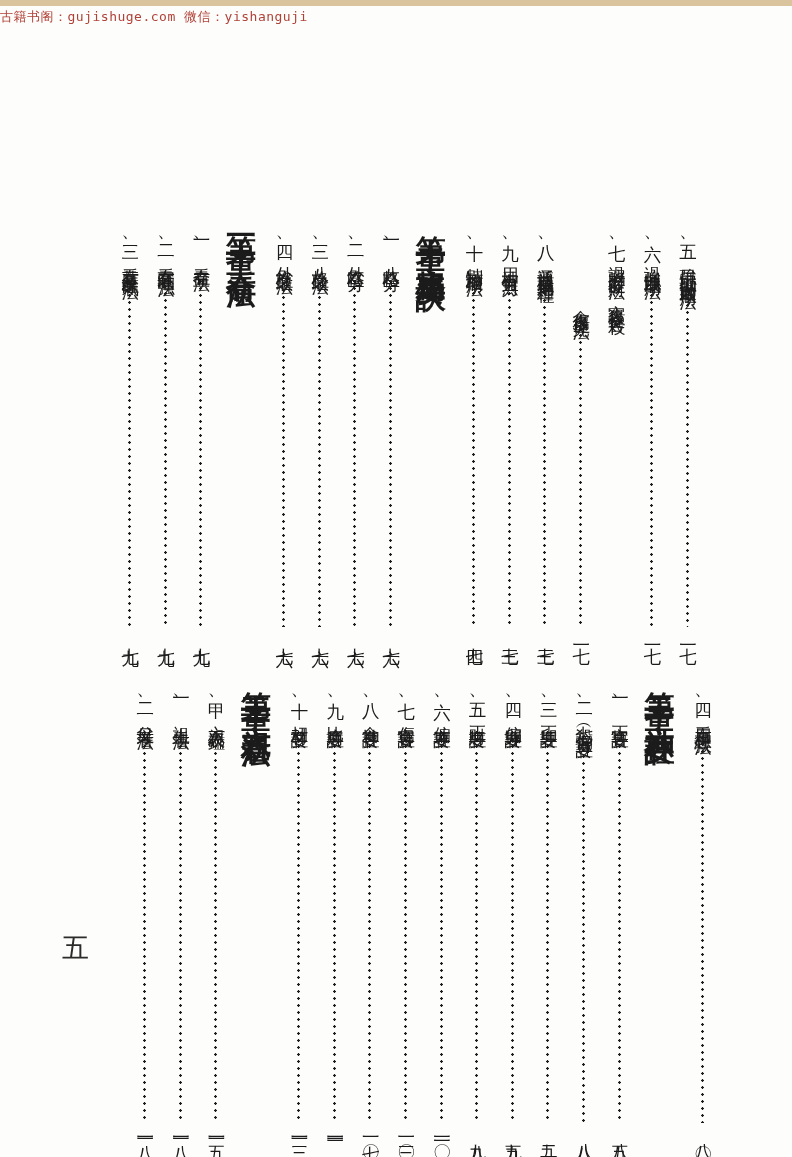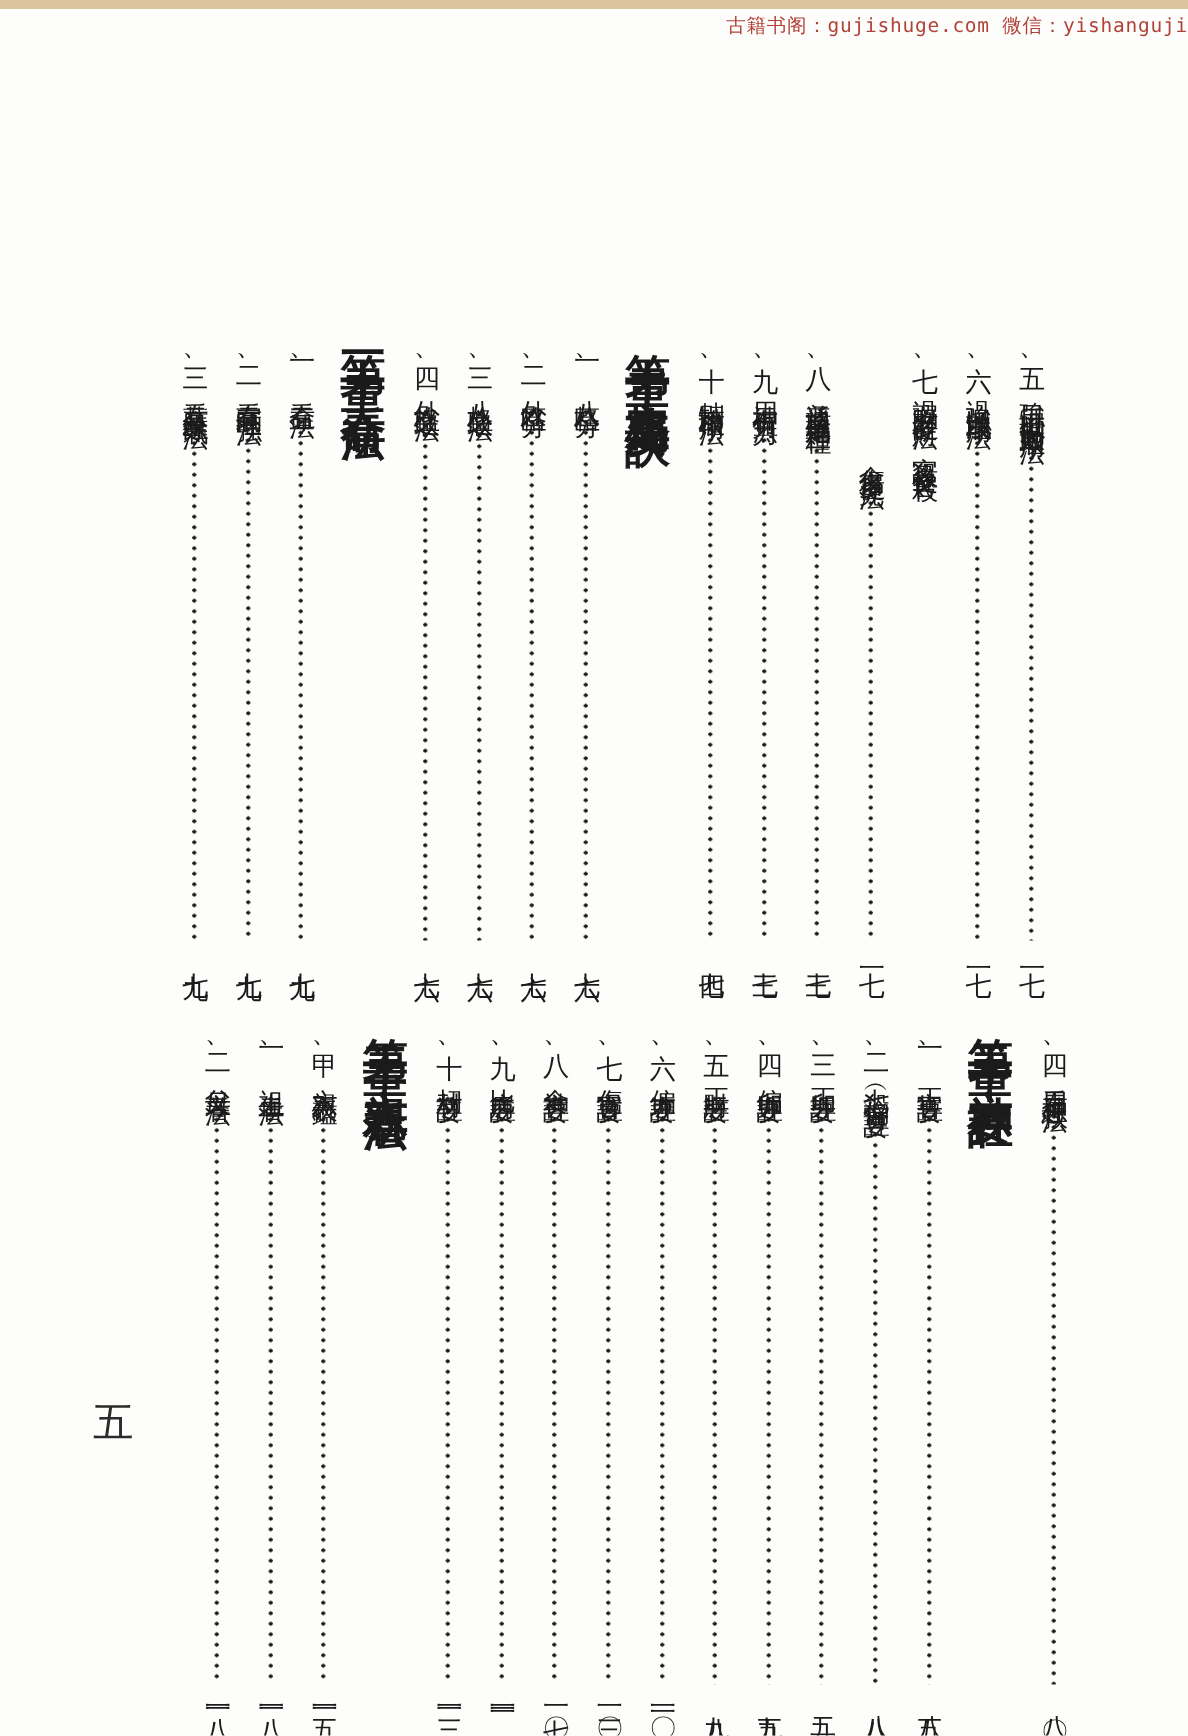--- a/index.html
+++ b/index.html
@@ -6,21 +6,21 @@
   html,body { width:792px; height:1157px; }
   body {
     position:relative; overflow:hidden;
     background:#fdfdfb;
     font-family:"Liberation Serif", serif;
     color:#1b1b1b;
   }
   .top-strip { position:absolute; top:0; left:0; width:792px; height:6px; }
   .watermark {
     position:absolute; top:8px; left:0; width:792px;
-    text-align:right; font-size:13px; letter-spacing:.5px;
+    text-align:left; font-size:13px; letter-spacing:.5px;
     font-family:"DejaVu Sans Mono", monospace;
   }
   .vblock {
     position:absolute;
     writing-mode:vertical-rl; text-orientation:mixed;
   }
   #toc-top    { top:210px; right:95px;  height:428px; }
   #toc-bottom { top:666px; right:80px;  height:468px; }
 
   .col { display:flex; flex-direction:row; align-items:center; height:100%; }

